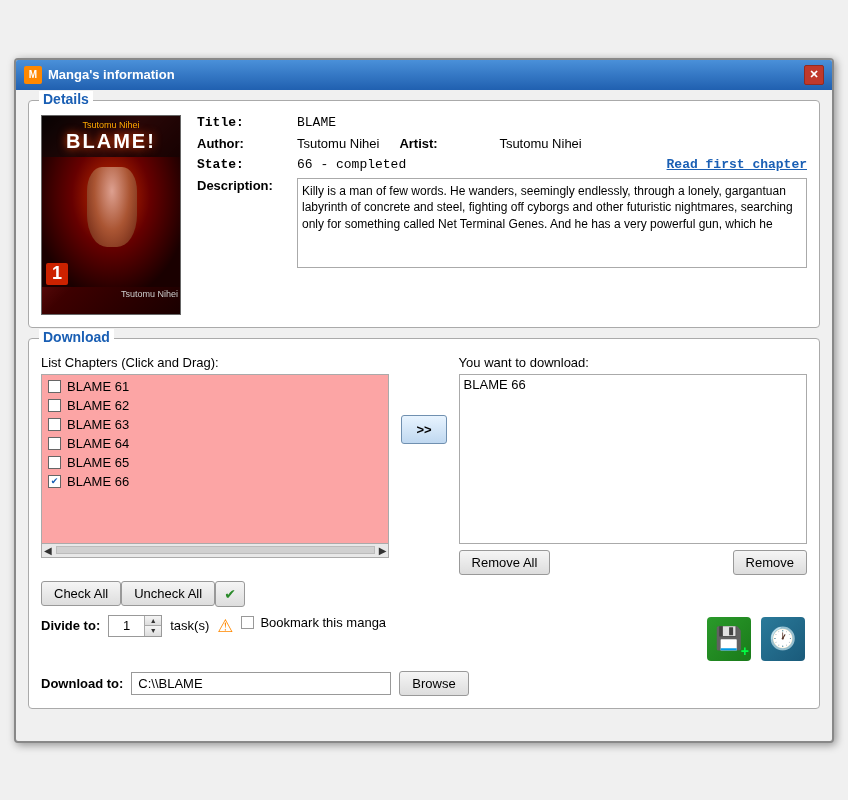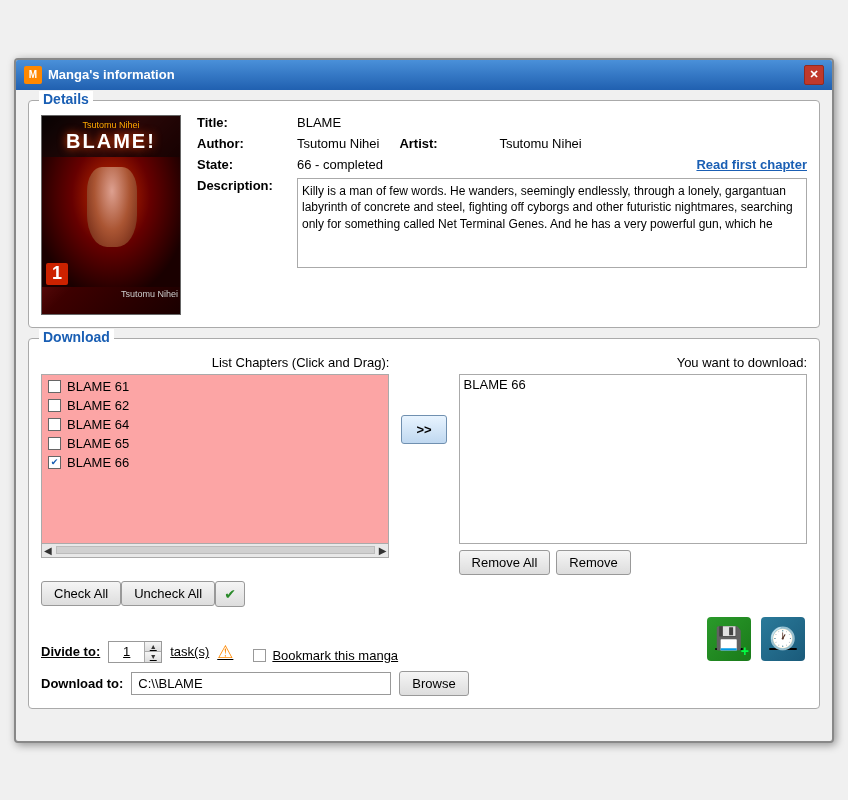--- a/index.html
+++ b/index.html
@@ -159,20 +159,21 @@
       width: 100%;
       text-align: right;
     }
     .manga-info {
       flex: 1;
     }
     .info-row {
       display: flex;
       margin-bottom: 6px;
       align-items: flex-start;
+      font-family: Liberation Mono, monospace;
     }
     .info-label {
       font-weight: bold;
       width: 100px;
       flex-shrink: 0;
     }
     .info-value {
       flex: 1;
     }
     .info-row-complex {
@@ -229,21 +230,20 @@
       justify-content: center;
       padding-top: 60px;
     }
     .col-right {
       flex: 1;
     }
     .col-label {
       font-size: 13px;
       margin-bottom: 4px;
       font-weight: normal;
-      text-align: right;
     }
     .chapter-list {
       border: 1px solid #aaa;
       height: 170px;
       overflow-y: auto;
       overflow-x: auto;
       background: #fca5a5;
       padding: 2px;
     }
     .chapter-item {
@@ -303,25 +303,24 @@
       background: linear-gradient(to bottom, #f5f5f5, #ddd);
       border: 1px solid #999;
       border-radius: 3px;
       padding: 4px 8px;
       cursor: pointer;
       font-size: 14px;
       color: #2a8a2a;
     }
     .footer-row {
       display: flex;
-      align-items: flex-end;
-      gap: 20px;
+      align-items: flex-start;
+      gap: 8px;
       margin-top: 8px;
       flex-wrap: wrap;
-      text-decoration: underline;
     }
     .footer-item {
       display: flex;
       align-items: center;
       gap: 8px;
     }
     .footer-label {
       font-weight: bold;
     }
     .spinbox {
@@ -447,21 +446,21 @@
     }
     .scrollbar-track {
       flex: 1;
       height: 8px;
       background: #d0d0d0;
       margin: 0 4px;
       border: 1px solid #bbb;
     }
     .download-right-buttons {
       display: flex;
-      justify-content: flex-start;
+      justify-content: space-between;
       gap: 6px;
       margin-top: 6px;
     }
   </style>
 </head>
 <body>
 
 <div class="window">
 
   <div class="titlebar">
@@ -528,20 +527,24 @@
             <div class="col-label">List Chapters (Click and Drag):</div>
             <div class="chapter-list">
 
             <div class="chapter-item">
                   <div class="chapter-checkbox"></div>
                   <span>BLAME 61</span>
                 </div>
                 <div class="chapter-item">
                   <div class="chapter-checkbox"></div>
                   <span>BLAME 62</span>
+                </div>
+                <div class="chapter-item">
+                  <div class="chapter-checkbox"></div>
+                  <span>BLAME 63</span>
                 </div>
                 <div class="chapter-item">
                   <div class="chapter-checkbox"></div>
                   <span>BLAME 64</span>
                 </div>
                 <div class="chapter-item">
                   <div class="chapter-checkbox"></div>
                   <span>BLAME 65</span>
                 </div>
                 <div class="chapter-item">

